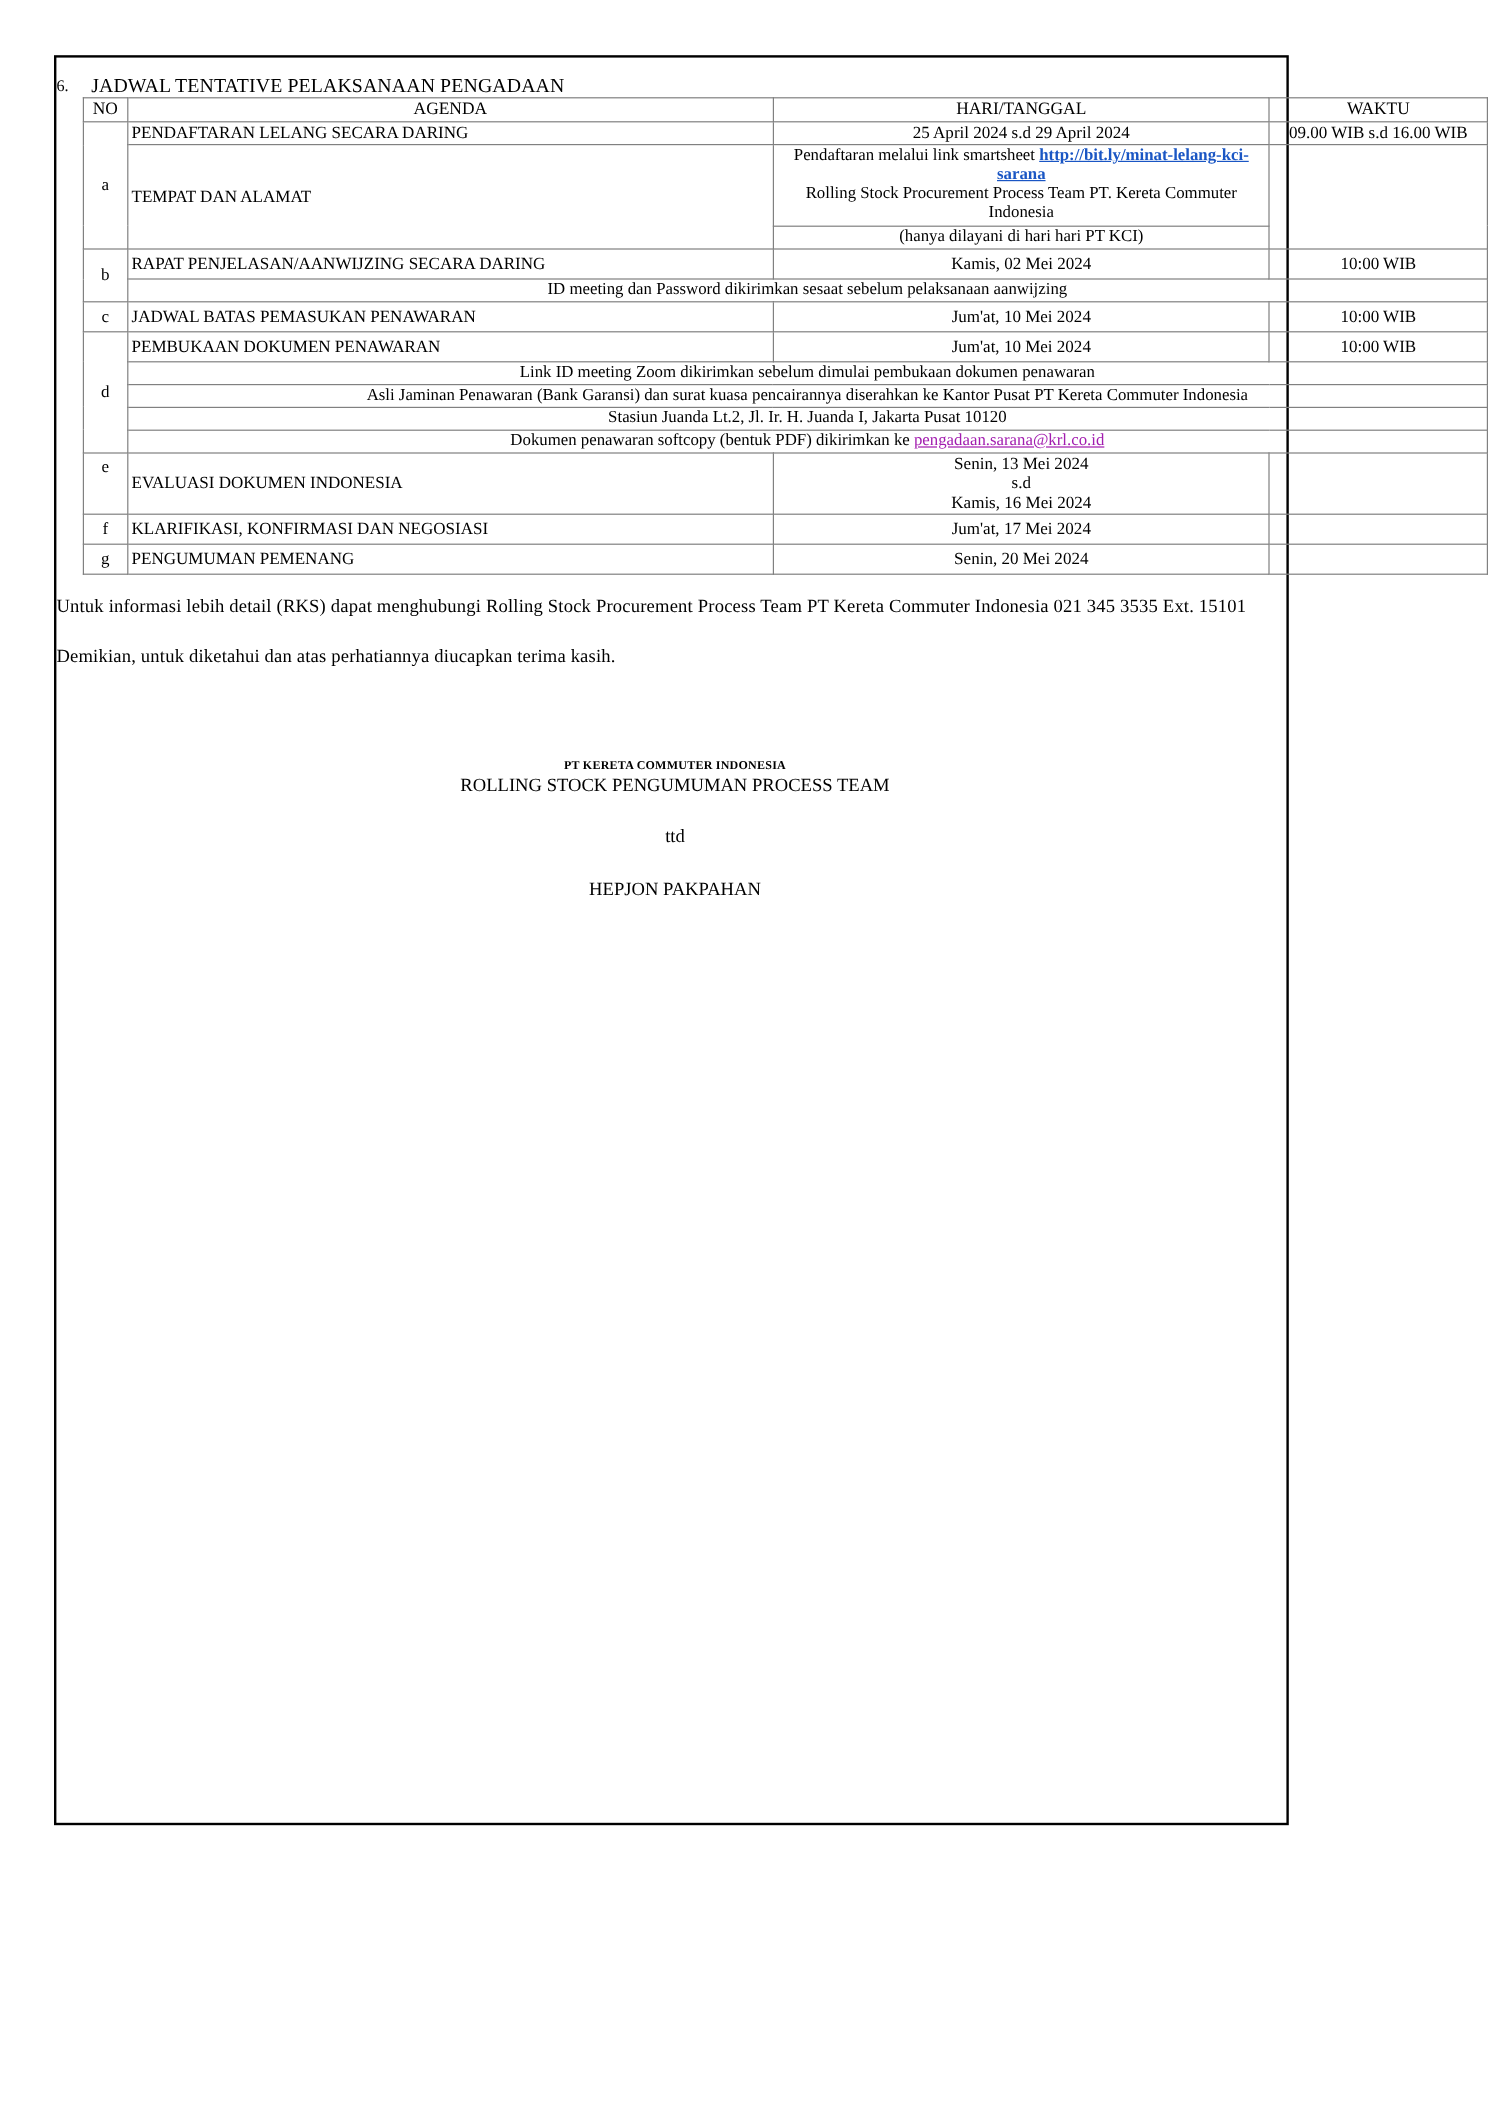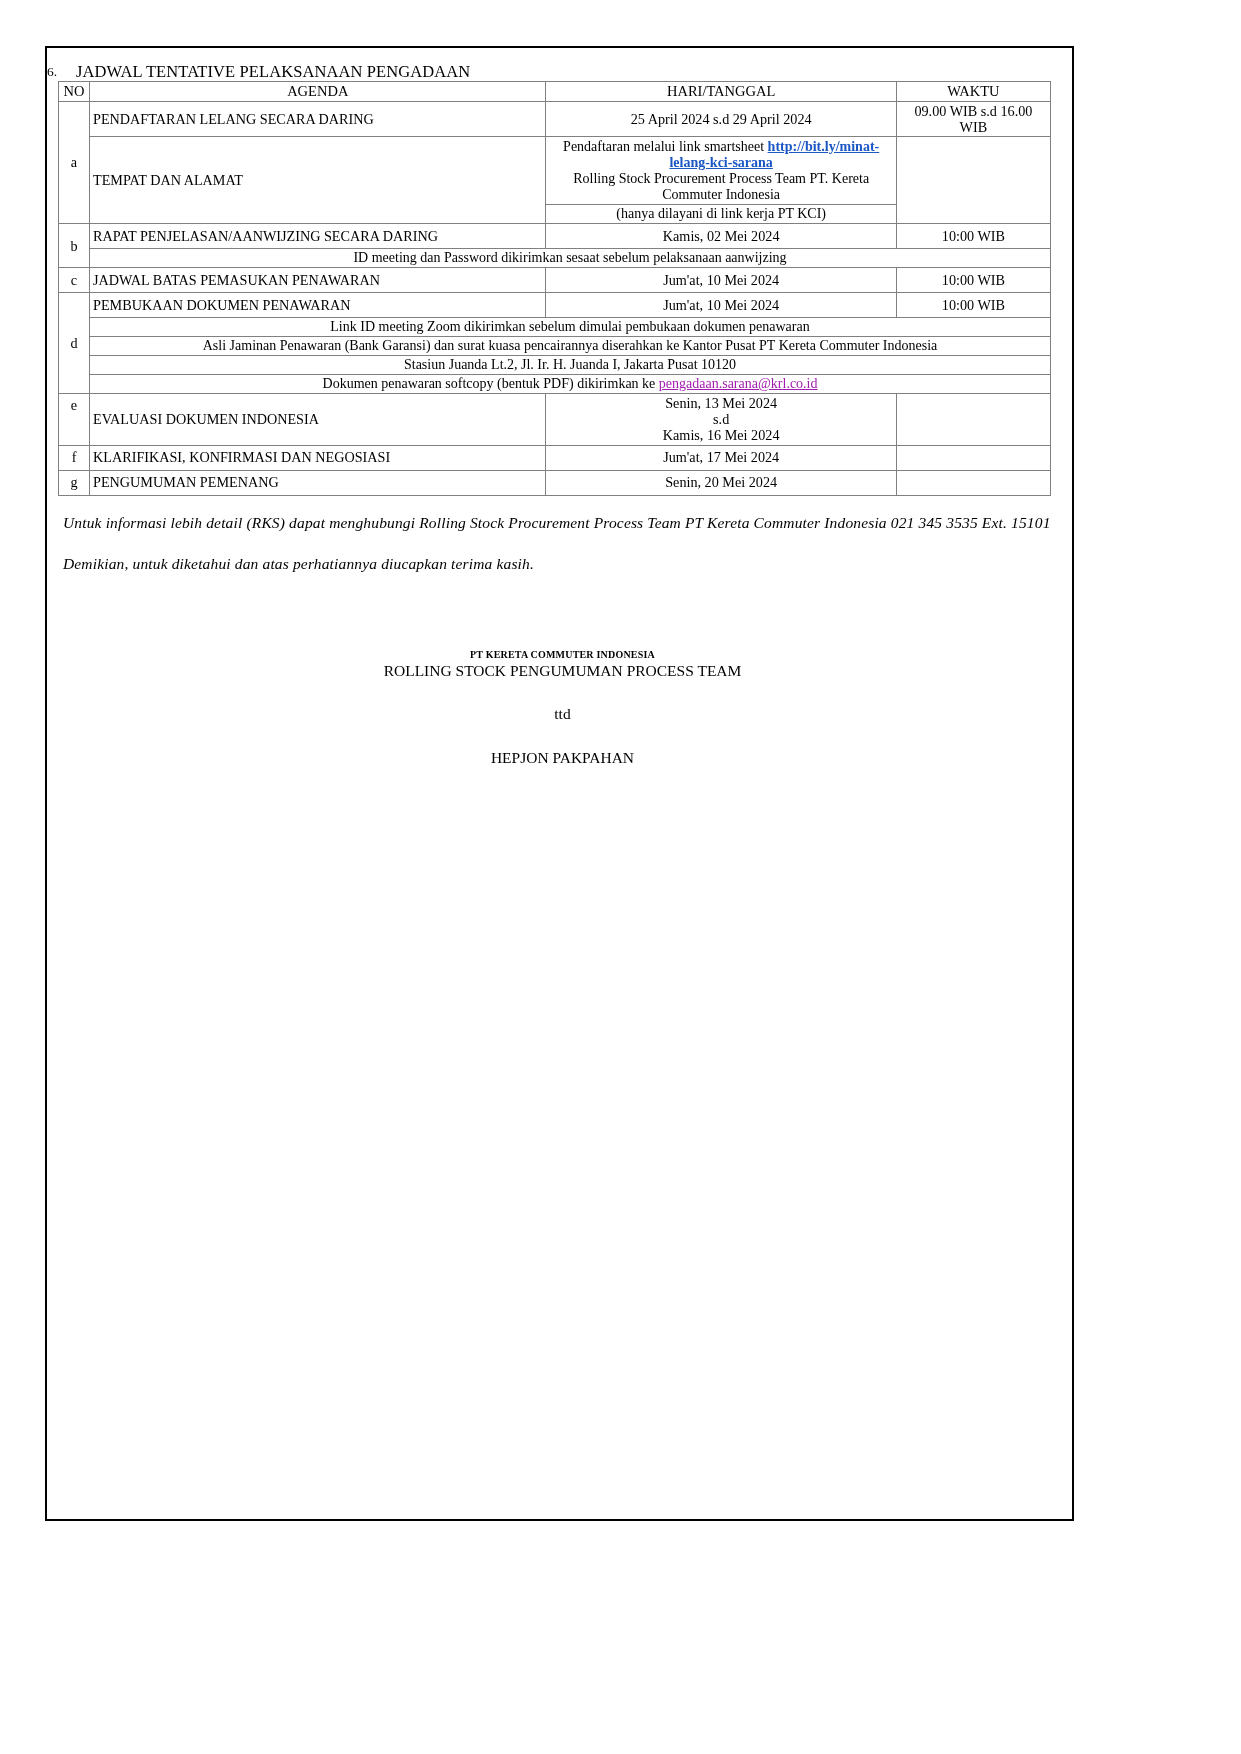--- a/index.html
+++ b/index.html
@@ -49,22 +49,22 @@
     padding-top: 2px;
   }
   .section-title {
     font-size: 16.5px;
     letter-spacing: 0.1px;
     white-space: nowrap;
   }
   table.jadwal {
     border-collapse: collapse;
     table-layout: fixed;
-    width: 993px;
-    margin-left: 11px;
+    width: 1171px;
+    margin-left: 22px;
     font-size: 14.2px;
   }
   table.jadwal td, table.jadwal th {
     border: 1px solid #808080;
     padding: 1px 3px;
     vertical-align: middle;
     line-height: 1.14;
     font-weight: normal;
   }
   .c-no      { width: 31px;  text-align: center; }
@@ -82,26 +82,25 @@
     font-weight: bold;
   }
   .link-plain {
     color: #a21caf;
     text-decoration: underline;
     font-weight: normal;
   }
   .tall-a { height: 84px; }
   .row-h  { height: 25px; }
   .para {
-    margin: 16px;
+    margin: 0;
     font-size: 15.5px;
     line-height: 1.28;
     text-align: justify;
     letter-spacing: 0.15px;
-    font-style: italic;
   }
   .para-wrap { margin-top: 17px; width: 1021px; }
   .para2 { margin-top: 22px; }
   .sign-block {
     margin-top: 74px;
     text-align: center;
     font-size: 15.5px;
     line-height: 1.32;
     padding-left: 6px;
   }
@@ -148,21 +147,21 @@
 
         <tr>
           <td class="lft b tall-a" rowspan="2">TEMPAT DAN ALAMAT</td>
           <td class="ctr small-note">
             <span>Pendaftaran melalui link smartsheet </span><span class="link">http://bit.ly/minat-lelang-kci-sarana</span>
             <div>Rolling Stock Procurement Process Team PT. Kereta Commuter Indonesia</div>
           </td>
           <td rowspan="2"></td>
         </tr>
         <tr>
-          <td class="ctr small-note">(hanya dilayani di link kerja PT KCI)</td>
+          <td class="ctr small-note">(hanya dilayani di hari hari PT KCI)</td>
         </tr>
 
         <tr class="row-h">
           <td class="ctr" rowspan="2">b</td>
           <td class="lft b">RAPAT PENJELASAN/AANWIJZING SECARA DARING</td>
           <td class="ctr b">Kamis, 02 Mei 2024</td>
           <td class="ctr b">10:00 WIB</td>
         </tr>
         <tr>
           <td class="ctr small-note" colspan="3">ID meeting dan Password dikirimkan sesaat sebelum pelaksanaan aanwijzing</td>

